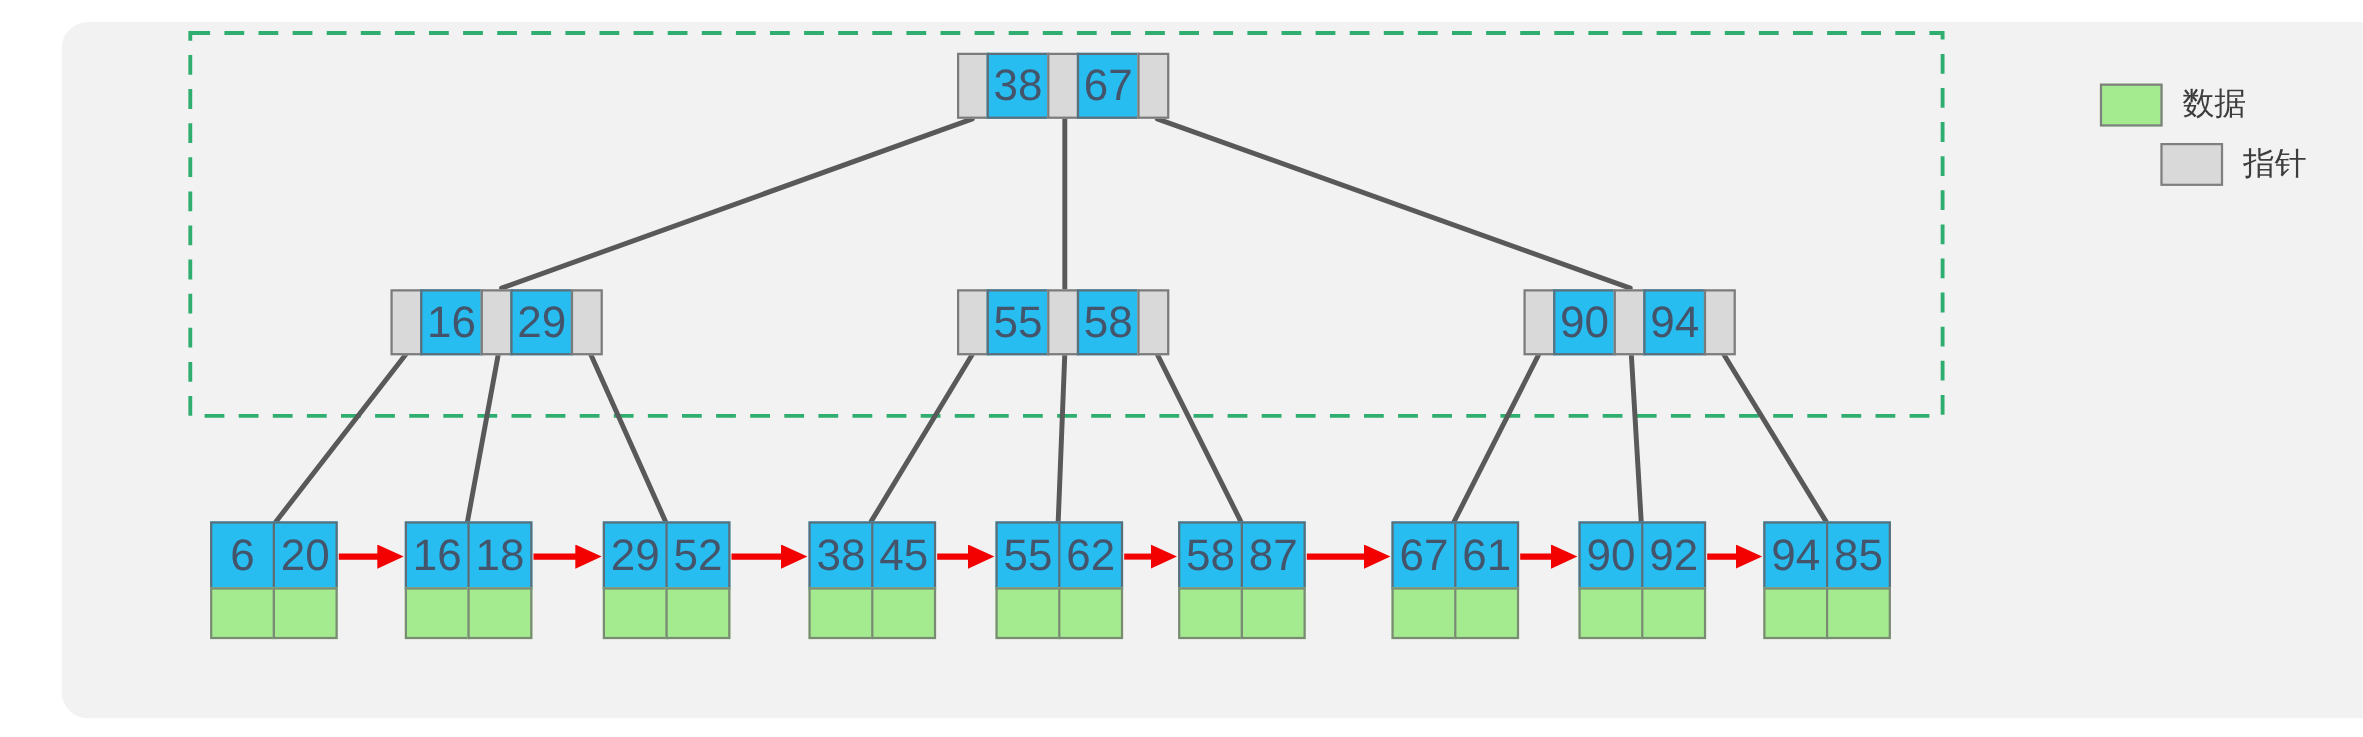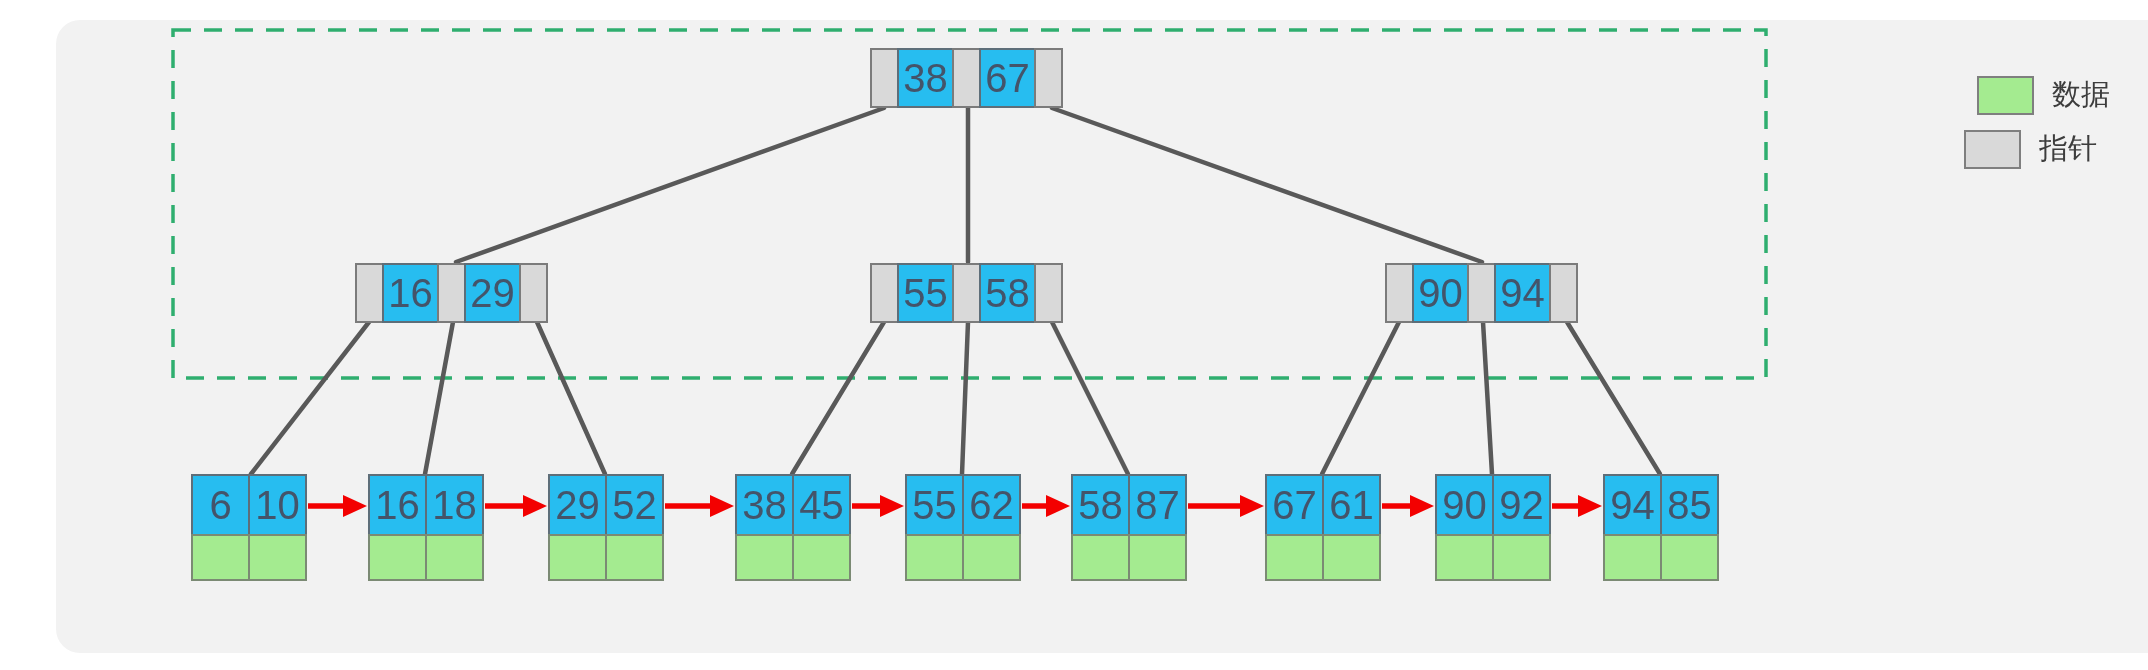--- a/index.html
+++ b/index.html
@@ -107,21 +107,21 @@
     <div class="cell ptr"></div>
     <div class="cell key">90</div>
     <div class="cell ptr"></div>
     <div class="cell key">94</div>
     <div class="cell ptr"></div>
   </div>
 
   <div class="leaf" style="left:143px; top:474px;">
     <div class="lrow">
       <div class="cell kcell">6</div>
-      <div class="cell kcell">10</div>
+      <div class="cell kcell">20</div>
     </div>
     <div class="lrow drow">
       <div class="cell dcell"></div>
       <div class="cell dcell"></div>
     </div>
   </div>
   <div class="leaf" style="left:320px; top:474px;">
     <div class="lrow">
       <div class="cell kcell">16</div>
       <div class="cell kcell">18</div>
@@ -196,21 +196,21 @@
       <div class="cell kcell">94</div>
       <div class="cell kcell">85</div>
     </div>
     <div class="lrow drow">
       <div class="cell dcell"></div>
       <div class="cell dcell"></div>
     </div>
   </div>
 
   <div>
-    <div class="legend-item" style="left:1929px; top:75px;">
+    <div class="legend-item" style="left:1861px; top:75px;">
       <div class="swatch data"></div>
       <div class="legend-label">数据</div>
     </div>
     <div class="legend-item" style="left:1916px; top:129px;">
       <div class="swatch pointer"></div>
       <div class="legend-label">指针</div>
     </div>
   </div>
 </div>
 

